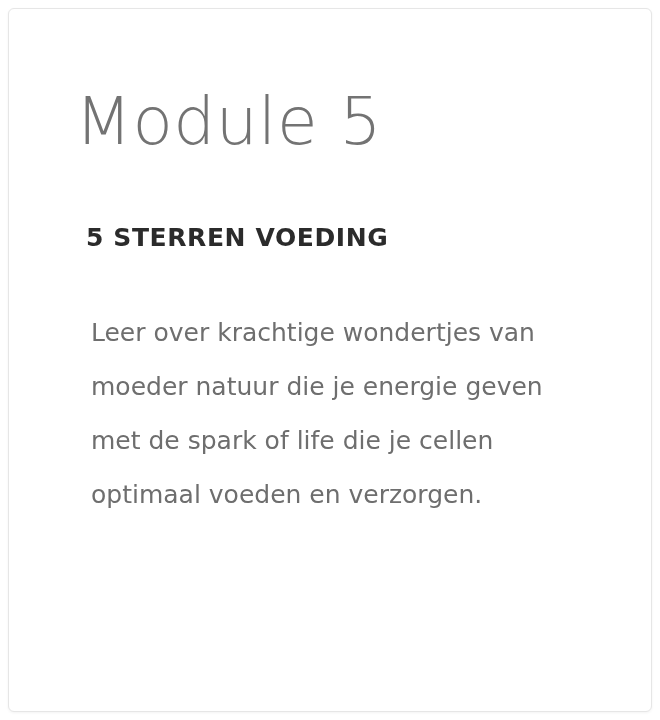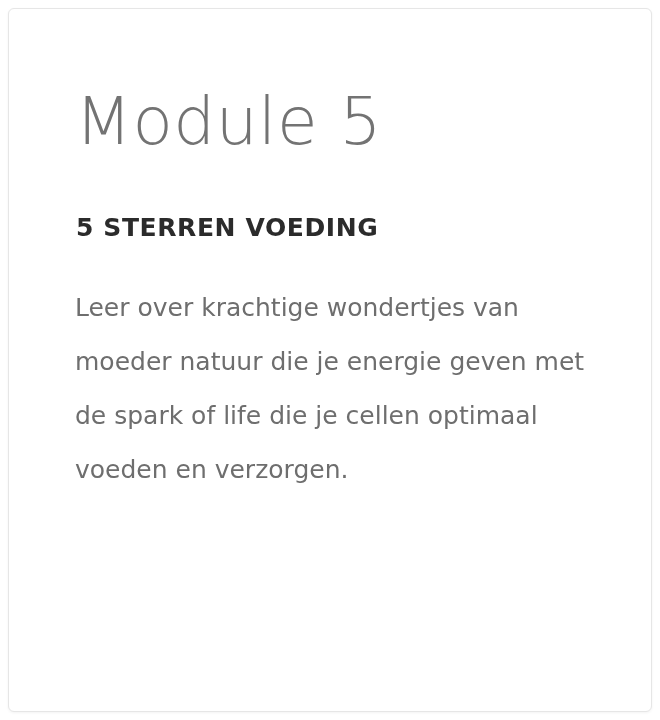--- a/index.html
+++ b/index.html
@@ -36,31 +36,31 @@
     font-family: "DejaVu Sans", sans-serif;
     font-weight: 300;
     font-size: 66px;
     line-height: 1.05;
     letter-spacing: 0.5px;
     color: #737373;
     margin: 0;
     white-space: nowrap;
   }
   .subtitle {
-    margin: 1px;
+    margin: 11px;
     padding-top: 56px;
     font-family: "DejaVu Sans", sans-serif;
     font-weight: bold;
     font-size: 25px;
     letter-spacing: 0.6px;
     color: #2b2b2b;
     white-space: nowrap;
   }
   .body-text {
-    margin: 0;
+    margin: 16px;
     padding-top: 38px;
     font-family: "DejaVu Sans", sans-serif;
     font-weight: 400;
     font-size: 25px;
     line-height: 54px;
     color: #6e6e6e;
     max-width: 510px;
   }
 </style>
 </head>

